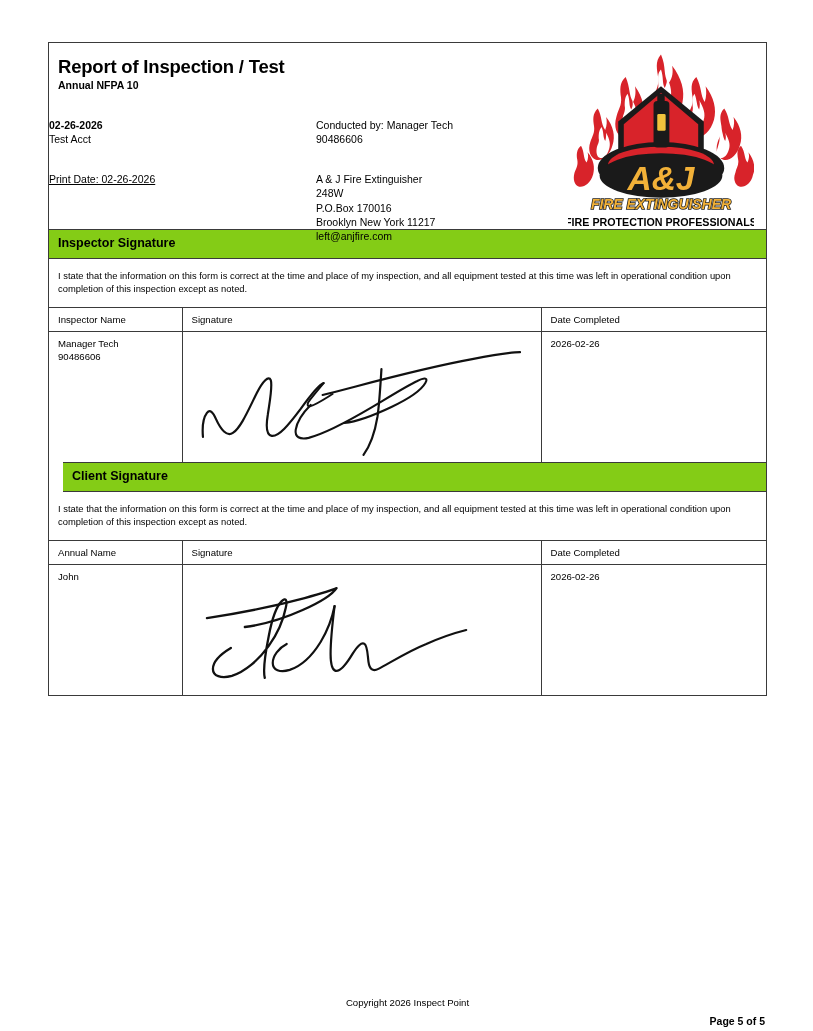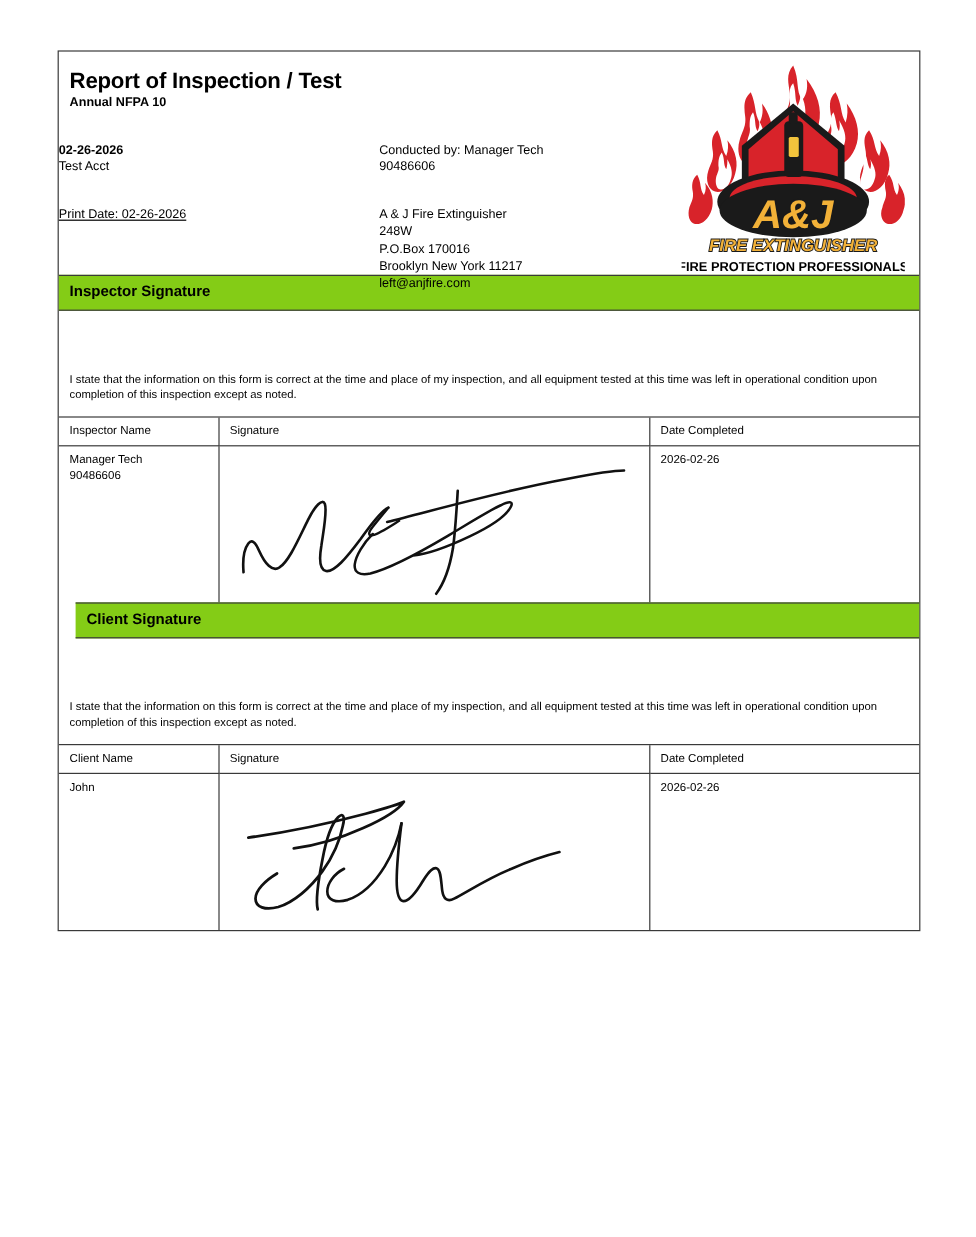--- a/index.html
+++ b/index.html
@@ -97,21 +97,20 @@
     font-size: 12.5px;
     font-weight: bold;
     line-height: 1.25;
   }
 
   .statement {
     padding: 10px 12px 11px 9px;
     font-size: 9.4px;
     line-height: 1.45;
     border-bottom: 1.5px solid #3a3a3a;
-    margin-top: 40px;
   }
 
   
   table.sig-table {
     width: 100%;
     border-collapse: collapse;
     table-layout: fixed;
   }
   table.sig-table th,
   table.sig-table td {
@@ -306,21 +305,21 @@
     <div class="statement">I state that the information on this form is correct at the time and place of my inspection, and all equipment tested at this time was left in operational condition upon completion of this inspection except as noted.</div>
 
     <table class="sig-table">
       <colgroup>
         <col class="col-name">
           <col class="col-sig">
           <col class="col-date">
       </colgroup>
       <thead>
         <tr>
-          <th>Client Name</th>
+          <th>Annual Name</th>
           <th>Signature</th>
           <th>Date Completed</th>
         </tr>
       </thead>
       <tbody>
         <tr>
           <td class="name-cell">John</td>
           <td class="sig-cell">
             <div class="sig-canvas">
               <svg viewBox="0 0 359 120" preserveAspectRatio="xMidYMid meet" xmlns="http://www.w3.org/2000/svg">
@@ -341,14 +340,18 @@
               </svg>
             </div>
           </td>
           <td class="date-cell">2026-02-26</td>
         </tr>
       </tbody>
     </table>
 
   </div>
 
+  <div class="footer">
+    <div class="footer-copy">Copyright 2026 Inspect Point</div>
+    <div class="footer-page">Page 5 of 5</div>
+  </div>
 
 </div>
 
 </body></html>

